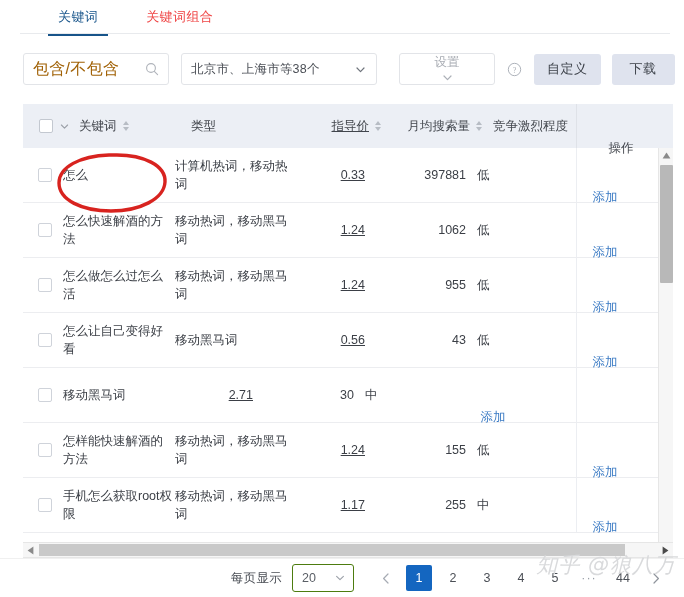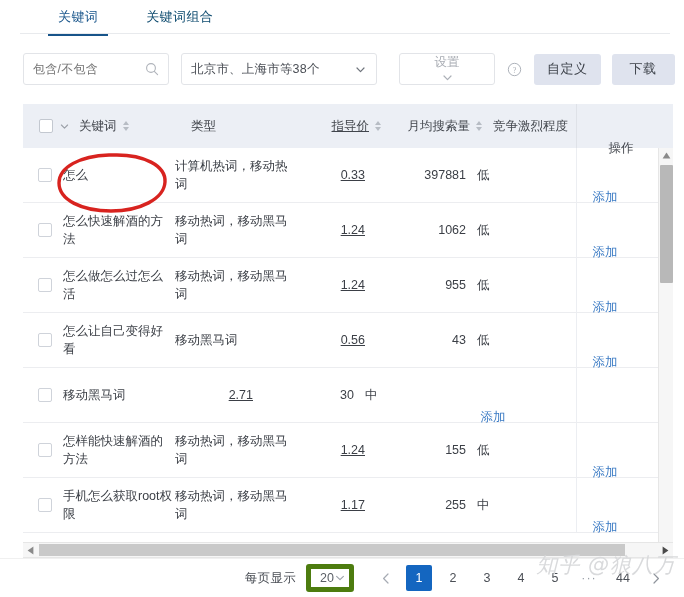--- a/index.html
+++ b/index.html
@@ -22,21 +22,21 @@
     position: absolute;
     left: 0; top: 0;
     width: 684px; height: 33px;
     display: flex;
     align-items: flex-start;
     padding-left: 48px;
   }
   .tab {
     position: relative;
     font-size: 13px;
-    color: #0c4a6e;
+    color: #ef4444;
     padding: 8px 10px 9px 10px;
     margin-right: 28px;
     cursor: pointer;
     white-space: nowrap;
     letter-spacing: 0.4px;
   }
   .tab.active { color: #17548a; }
   .tab.active::after {
     content: "";
     position: absolute;
@@ -65,21 +65,21 @@
     border: 1px solid #e2e4e8;
     border-radius: 3px;
     background: #fff;
     display: flex;
     align-items: center;
     padding: 0 9px;
     font-size: 12px;
     color: #303133;
   }
   .field.search { width: 146px; justify-content: space-between; }
-  .field.search .ph { color: #737373; font-size: 12px; letter-spacing: .3px;}
+  .field.search .ph { color: #a16207; font-size: 16px; letter-spacing: .3px;}
   .field.region { width: 196px; margin-left: 12px; justify-content: space-between; }
   .field.region .val { color: #4b4f56; font-size: 12.5px; letter-spacing: .2px;}
   .field.settings { width: 96px; margin-left: 22px; justify-content: space-between; flex-direction: column; }
   .field.settings .val { color: #a9adb4; font-size: 12.5px; }
 
   .ico { flex: 0 0 auto; display: inline-flex; align-items: center; justify-content: center; }
   .ico svg { display: block; }
 
   .help-icon {
     margin-left: 12px;
@@ -237,22 +237,22 @@
     width: 684px; height: 39px;
     display: flex;
     align-items: center;
     justify-content: flex-end;
     padding-right: 12px;
     border-top: 1px solid #f0f0f0;
     background: #fff;
   }
   .pager .lbl { font-size: 12.5px; color: #4b4f56; margin-right: 10px; letter-spacing: .3px;}
   .pager .size-sel {
-    width: 48px; height: 28px;
-    border: 5px solid #4d7c0f;
+    width: 62px; height: 28px;
+    border: 1px solid #4d7c0f;
     border-radius: 3px;
     display: flex; align-items: center; justify-content: space-between;
     padding: 0 7px 0 9px;
     font-size: 12.5px; color: #5a5f66;
     cursor: pointer;
   }
   .pager .pages { display: flex; align-items: center; margin-left: 16px; }
   .pg {
     min-width: 26px; height: 26px;
     margin: 0 4px;

